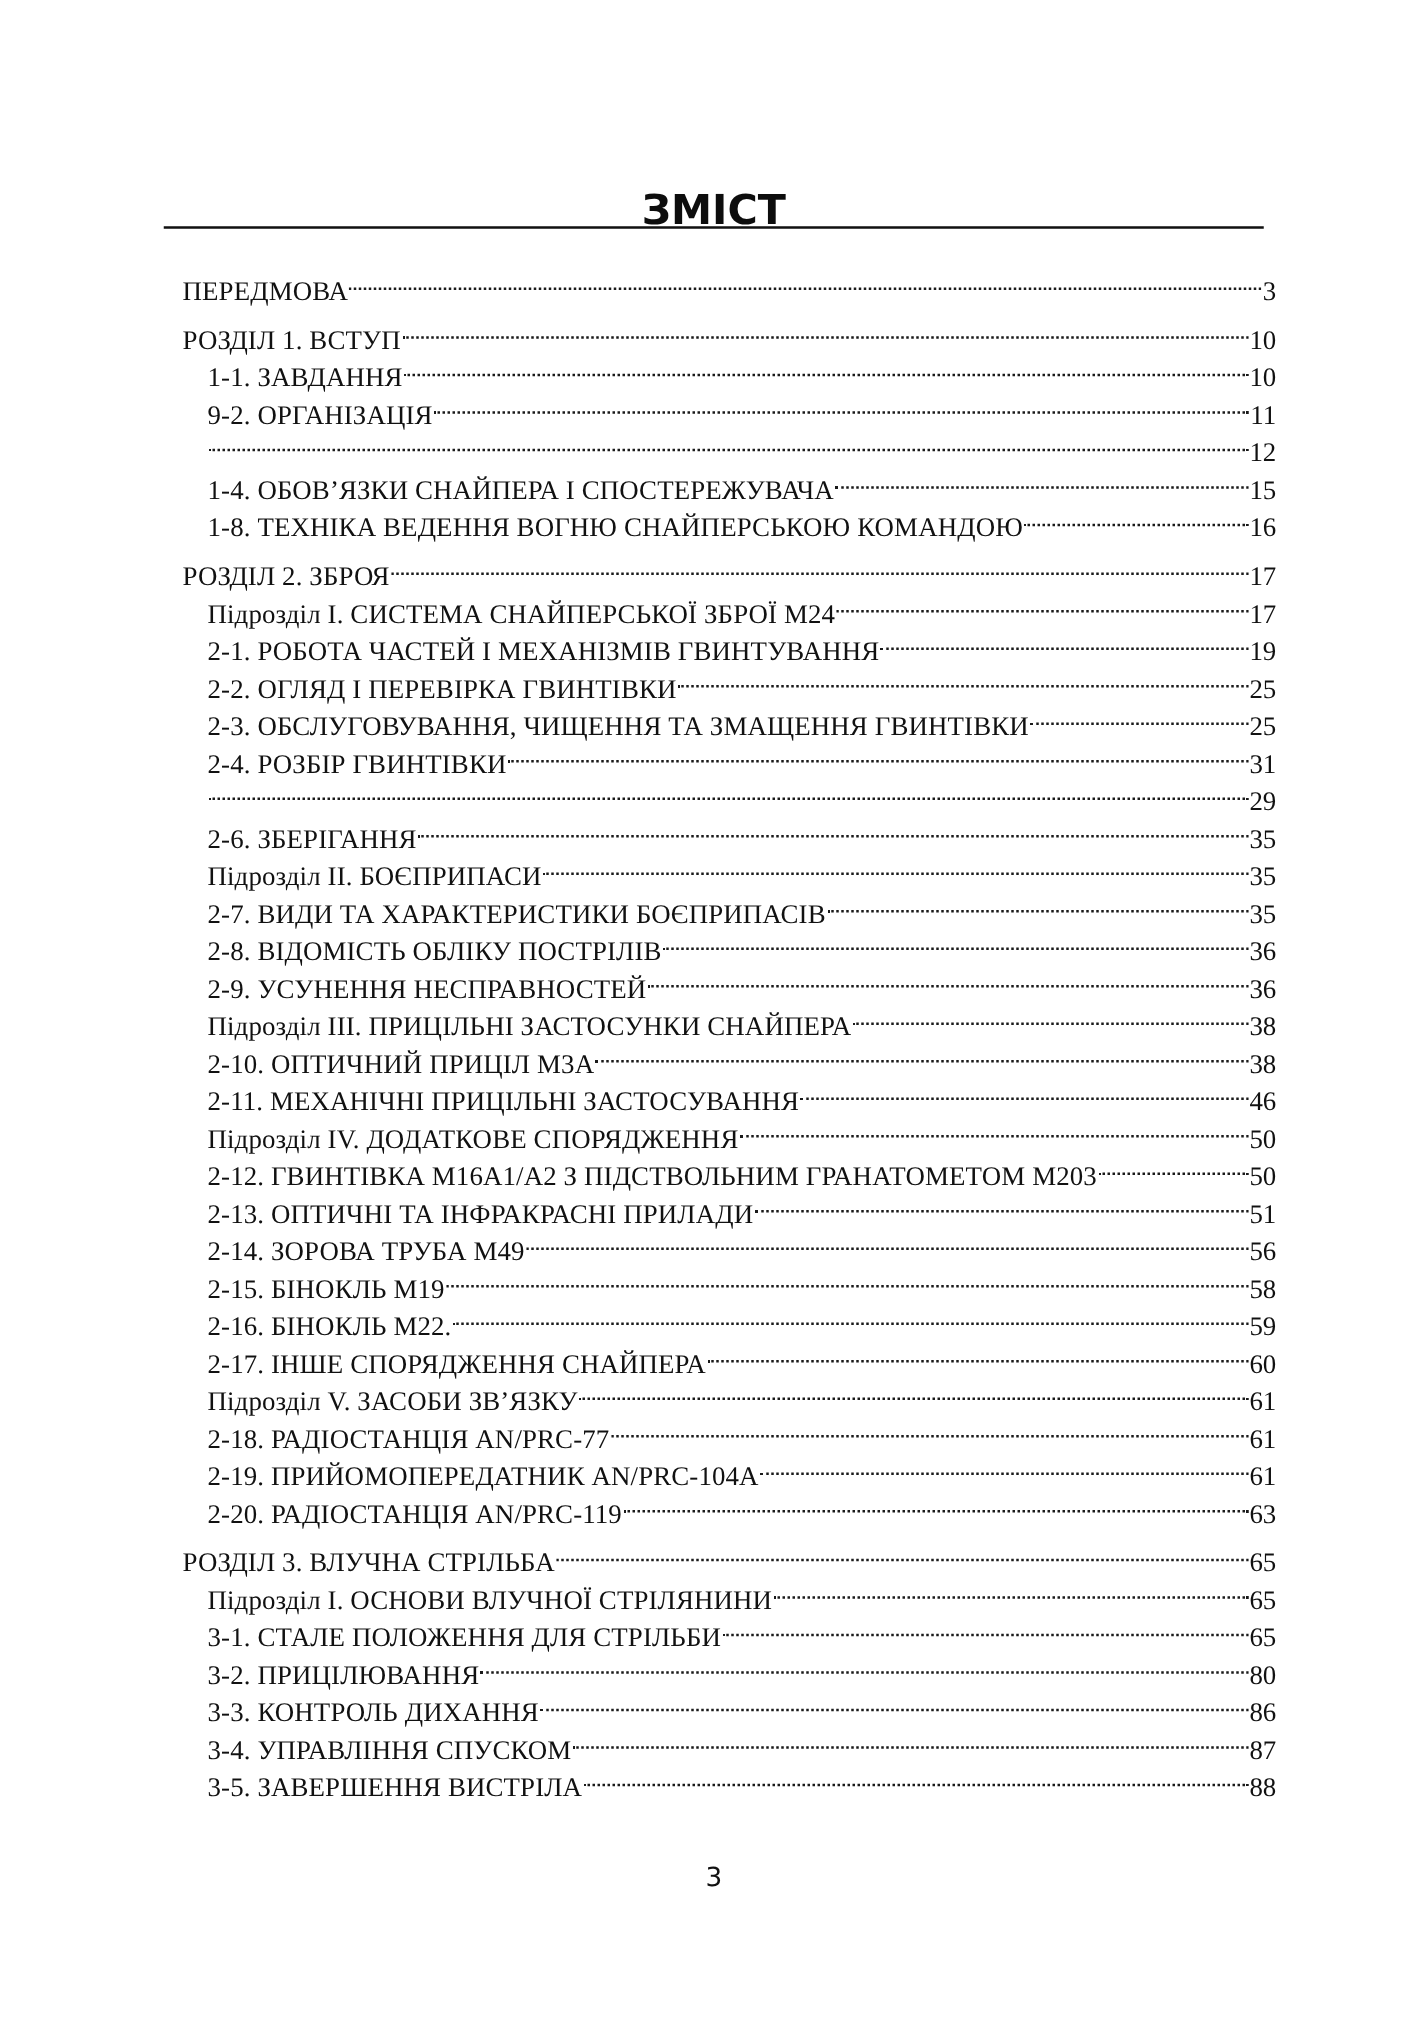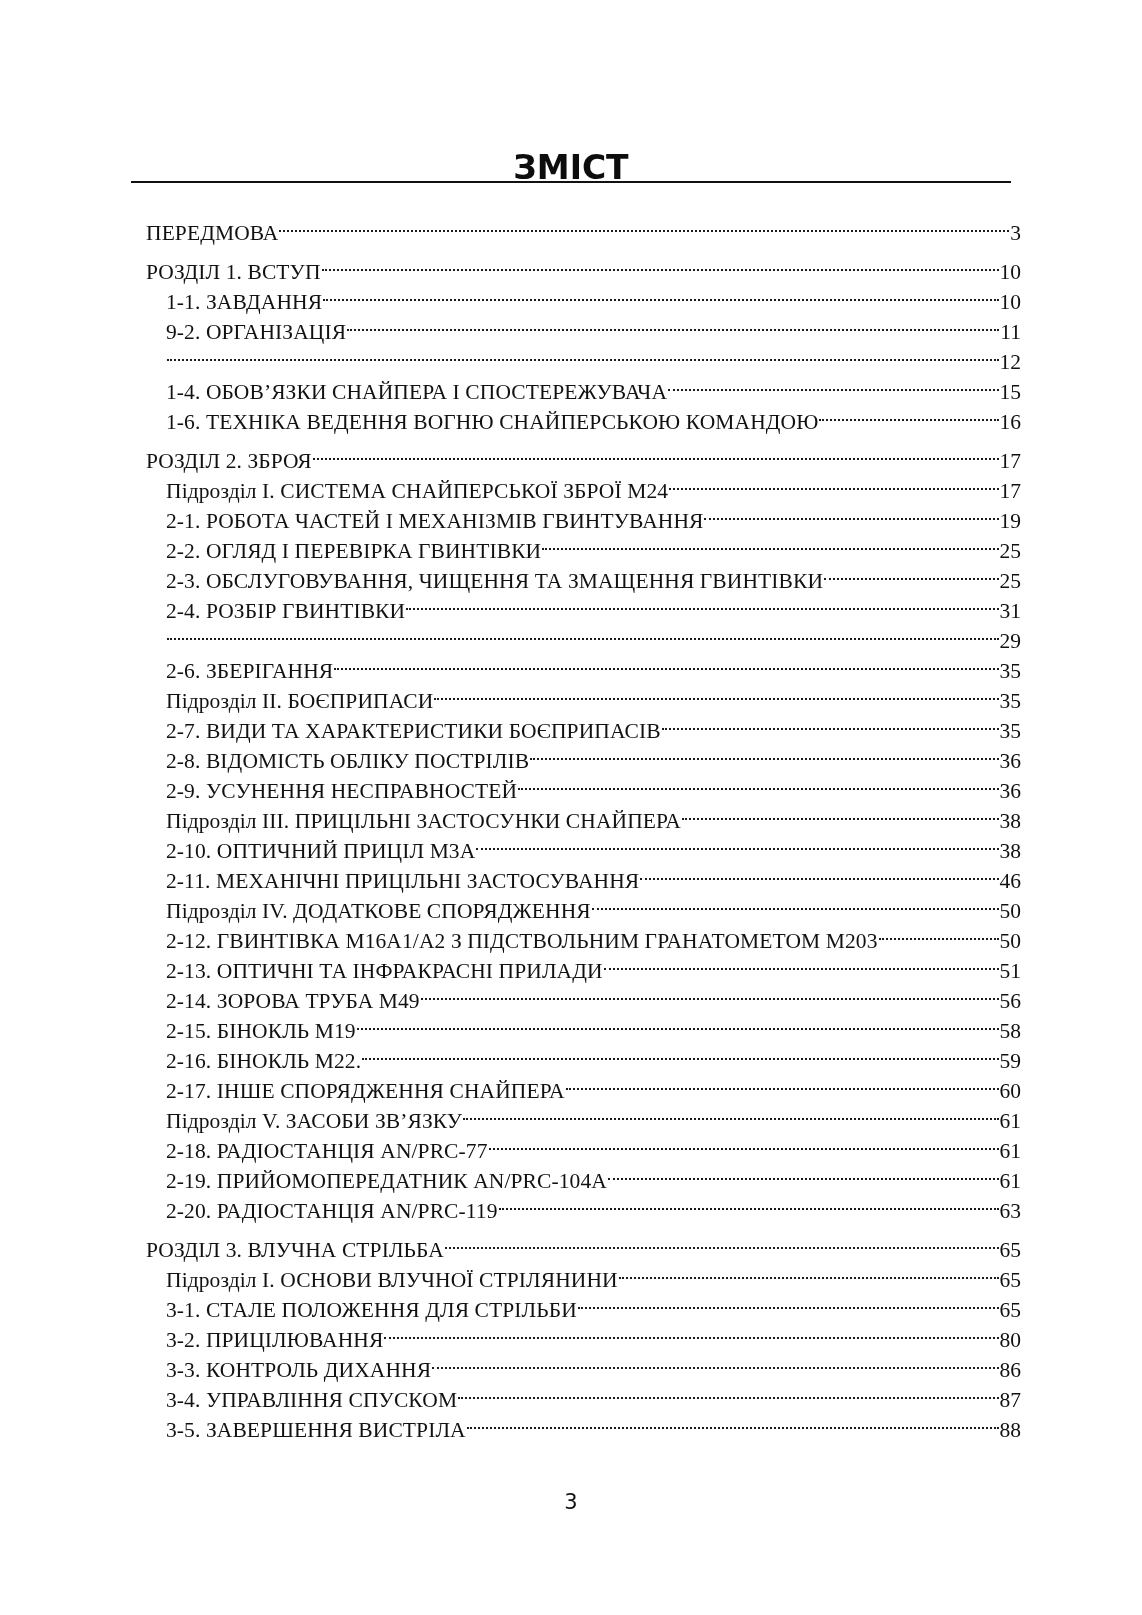--- a/index.html
+++ b/index.html
@@ -121,21 +121,21 @@
     <li class="toc-row level-1">
       <span class="toc-leader"></span>
       <span class="toc-page">12</span>
     </li>
     <li class="toc-row level-1">
       <span class="toc-label">1-4. ОБОВ’ЯЗКИ СНАЙПЕРА І СПОСТЕРЕЖУВАЧА</span>
       <span class="toc-leader"></span>
       <span class="toc-page">15</span>
     </li>
     <li class="toc-row level-1">
-      <span class="toc-label">1-6. ТЕХНІКА ВЕДЕННЯ ВОГНЮ СНАЙПЕРСЬКОЮ КОМАНДОЮ</span>
+      <span class="toc-label">1-8. ТЕХНІКА ВЕДЕННЯ ВОГНЮ СНАЙПЕРСЬКОЮ КОМАНДОЮ</span>
       <span class="toc-leader"></span>
       <span class="toc-page">16</span>
     </li>
     <li class="toc-row level-0 section-start">
       <span class="toc-label">РОЗДІЛ 2. ЗБРОЯ</span>
       <span class="toc-leader"></span>
       <span class="toc-page">17</span>
     </li>
     <li class="toc-row level-1">
       <span class="toc-label">Підрозділ I. СИСТЕМА СНАЙПЕРСЬКОЇ ЗБРОЇ М24</span>

